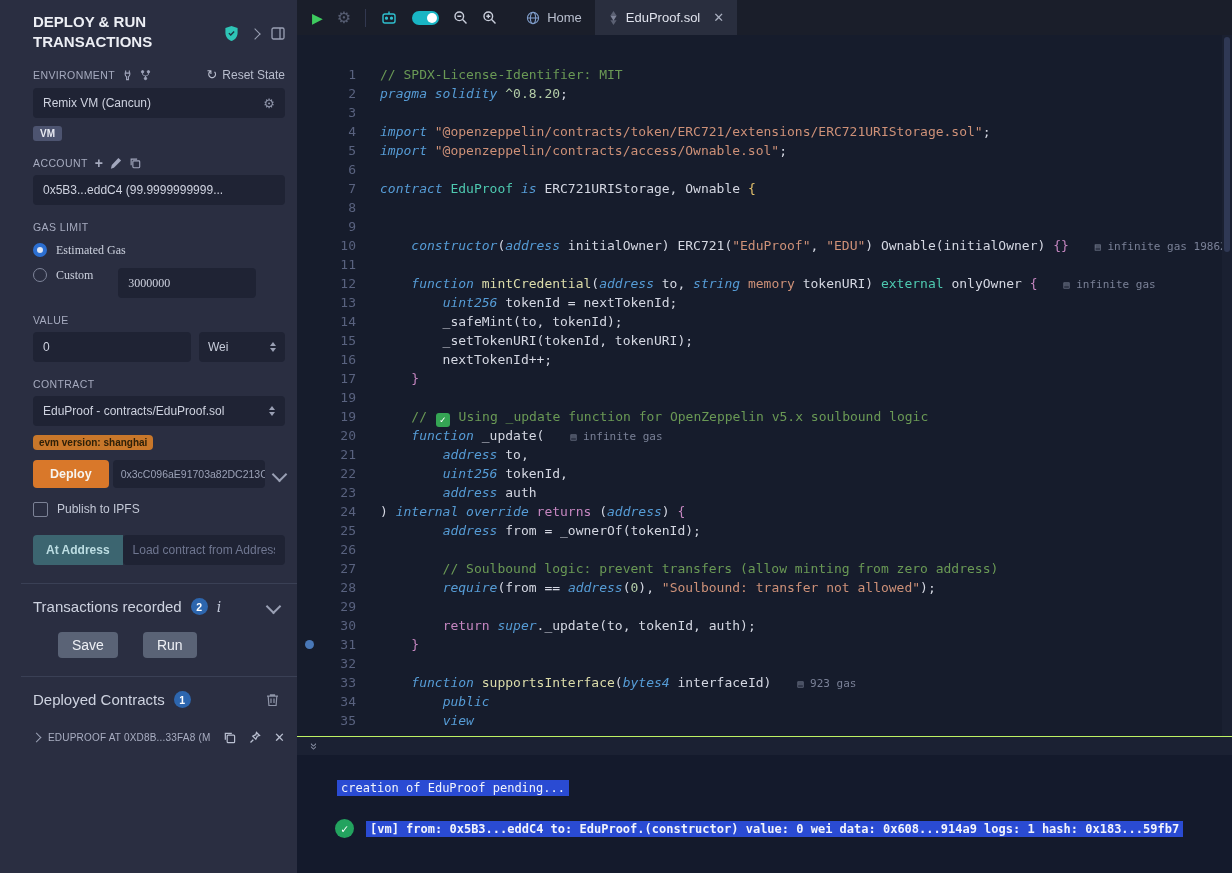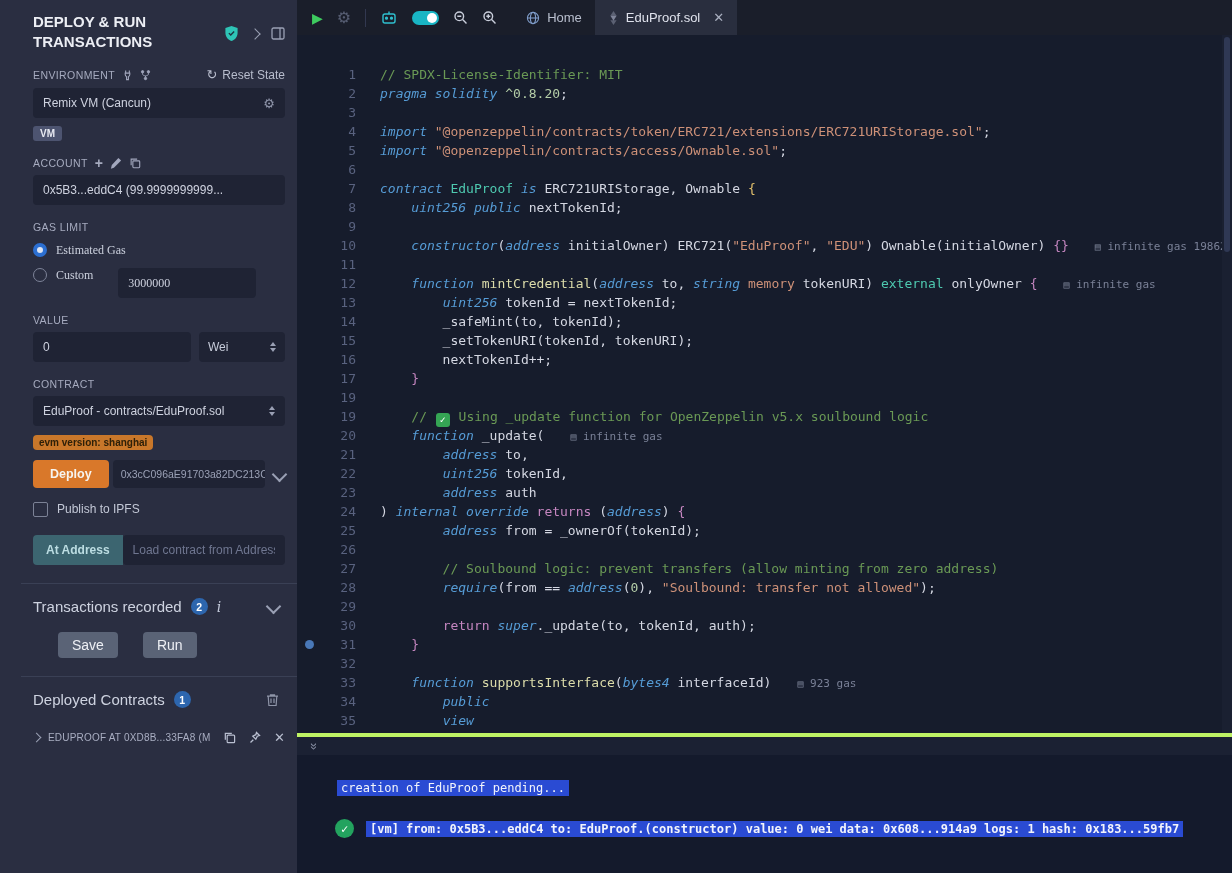--- a/index.html
+++ b/index.html
@@ -93,21 +93,21 @@
   .tk.p{color:#d4d7e2;} .tk.c{color:#6a9955;} .tk.k{color:#569cd6;font-style:italic;} .tk.t{color:#4ec9b0;}
   .tk.s{color:#ce9178;} .tk.n{color:#b5cea8;} .tk.f{color:#dcdcaa;} .tk.m{color:#c586c0;}
   .tk.st{color:#ce9178;} .tk.b1{color:#e2c06c;} .tk.b2{color:#c586c0;}
   .tk.gi{color:#7a8197;margin-left:26px;font-size:10px;}
   .tk.g{color:#7a8197;font-size:11px;}
   .tk.em{display:inline-flex;width:14px;height:14px;background:#35a554;color:#fff;border-radius:3px;
          font-size:10px;align-items:center;justify-content:center;vertical-align:-2px;margin:2px 1px 0;}
   .vscroll{position:absolute;top:0;right:0;width:10px;height:100%;background:#1a2031;}
   .vscroll .thumb{position:absolute;top:2px;right:2px;width:6px;height:215px;background:#2f3854;border-radius:3px;}
   
-  .terminal{height:136px;background:#141a2c;border-top:4px solid #bef264;flex-shrink:0;}
+  .terminal{height:136px;background:#141a2c;border-top:1px solid #bef264;flex-shrink:0;}
   .term-head{height:18px;background:#1b2133;display:flex;align-items:center;padding-left:12px;}
   .collapse{display:inline-block;transform:rotate(-90deg);color:#8a91a6;font-size:13px;cursor:pointer;}
   .pending{margin:26px 0 0 40px;font-family:"DejaVu Sans Mono",monospace;font-size:12px;}
   .logrow{margin:24px 0 0 38px;display:flex;align-items:center;gap:12px;
           font-family:"DejaVu Sans Mono",monospace;font-size:12px;font-weight:bold;}
   .hl{background:#2a4bd3;color:#f2f4fb;padding:1px 4px;}
   .okicon{width:19px;height:19px;border-radius:50%;background:#23a35f;color:#fff;font-size:12px;
           display:flex;align-items:center;justify-content:center;font-weight:bold;flex-shrink:0;}
   svg{display:block;}
 </style>
@@ -363,21 +363,20 @@
           <span class="code"></span>
         </div>
         <div class="code-line">
           <span class="bp"></span>
           <span class="ln">7</span>
           <span class="code"><span class="tk k">contract</span><span class="tk p"> </span><span class="tk t">EduProof</span><span class="tk p"> </span><span class="tk k">is</span><span class="tk p"> ERC721URIStorage, Ownable </span><span class="tk b1">{</span></span>
         </div>
         <div class="code-line">
           <span class="bp"></span>
           <span class="ln">8</span>
-          <span class="code"><span class="tk p">    </span><span class="tk k">uint256</span><span class="tk p"> </span><span class="tk k">public</span><span class="tk p"> nextTokenId;</span></span>
         </div>
         <div class="code-line">
           <span class="bp"></span>
           <span class="ln">9</span>
           <span class="code"></span>
         </div>
         <div class="code-line">
           <span class="bp"></span>
           <span class="ln">10</span>
           <span class="code"><span class="tk p">    </span><span class="tk k">constructor</span><span class="tk p">(</span><span class="tk k">address</span><span class="tk p"> initialOwner) ERC721(</span><span class="tk s">"EduProof"</span><span class="tk p">, </span><span class="tk s">"EDU"</span><span class="tk p">) Ownable(initialOwner) </span><span class="tk b2">{}</span><span class="tk gi">▤</span><span class="tk g"> infinite gas 1986200</span></span>

